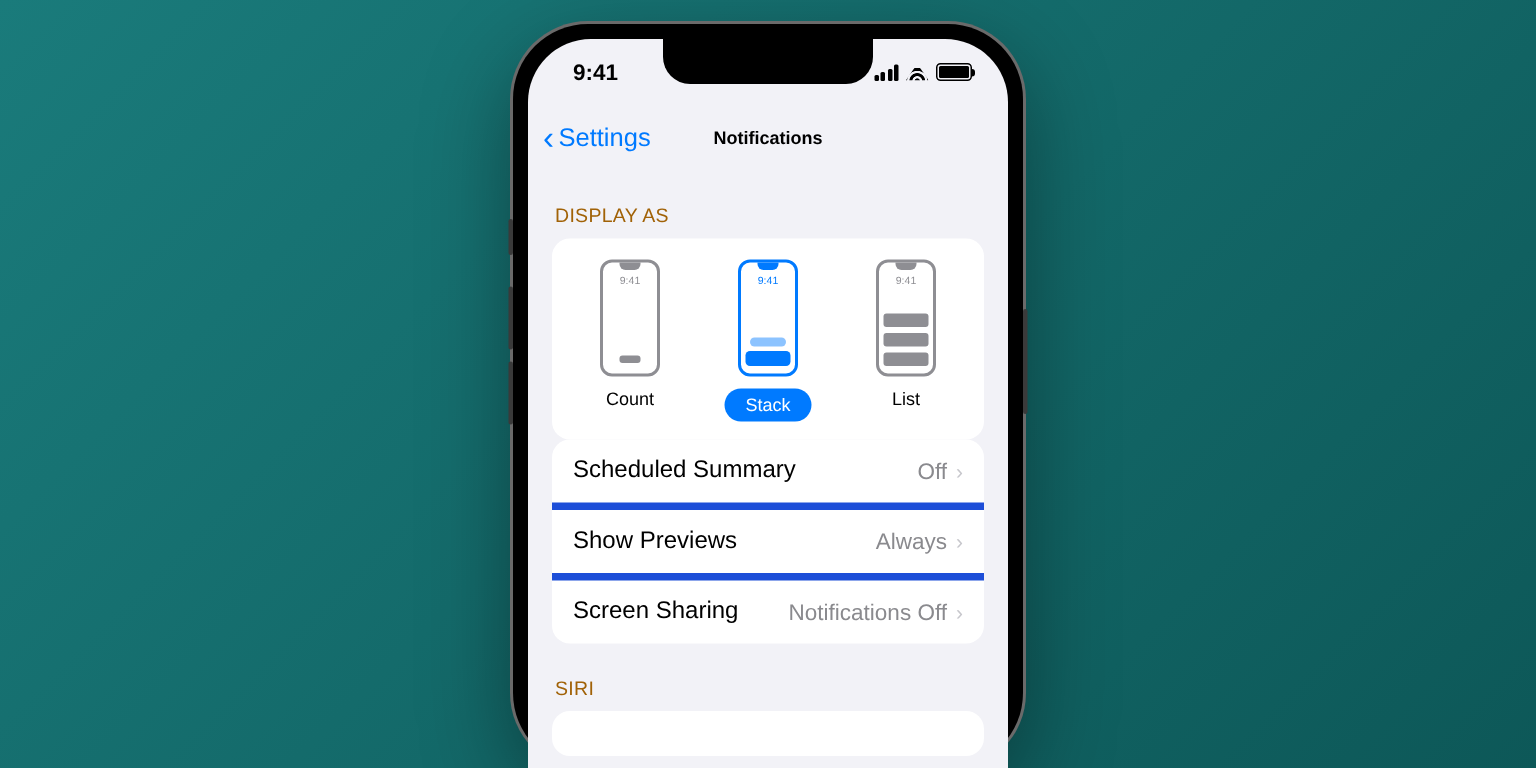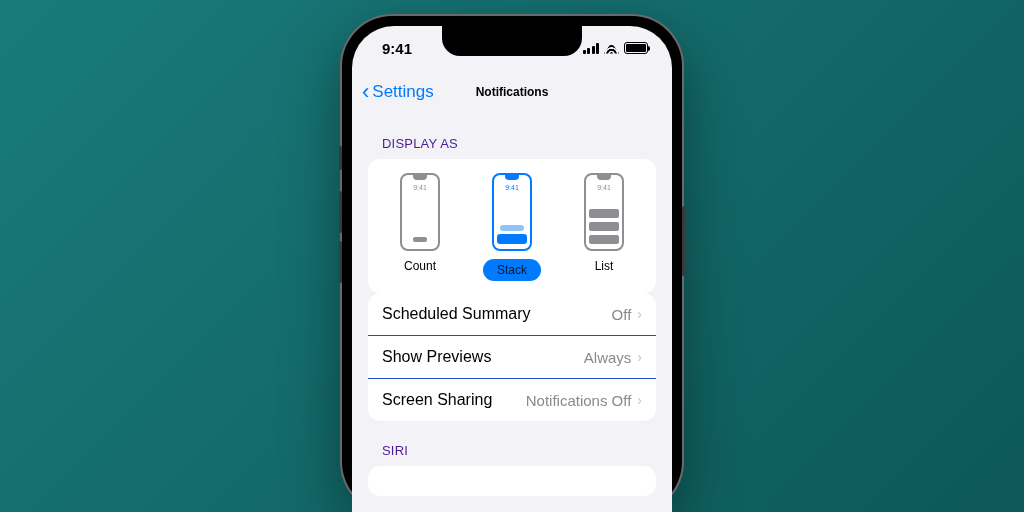--- a/index.html
+++ b/index.html
@@ -66,23 +66,23 @@
   .chev { font-size: 22px; font-weight: 400; }
   .title {
     position: absolute;
     left: 50%; transform: translateX(-50%);
     font-weight: 600;
     font-size: 12px;
   }
   .content { padding: 0 16px; }
   .section-header {
     font-size: 13px;
-    color: #4c1d95;
+    color: #a16207;
     text-transform: uppercase;
-    margin: 22px 14px 8px;
+    margin: 22px 2px 8px;
     letter-spacing: .2px;
   }
   .card {
     background: #fff;
     border-radius: 12px;
     padding: 14px 6px 12px;
     display: flex;
     justify-content: space-around;
   }
   .opt {
@@ -108,42 +108,42 @@
   .mini-body { flex: 1; display: flex; flex-direction: column; justify-content: flex-end; padding: 3px; gap: 2px; }
   .pill { height: 5px; border-radius: 2px; background: #8e8e93; margin: 0 auto 4px; width: 14px; }
   .stackbar { height: 10px; background: #007aff; border-radius: 3px; margin-bottom: 2px; }
   .stackbar.shadow { opacity:.45; height:6px; margin: 0 3px 1px; }
   .listbar { height: 9px; background: #8e8e93; border-radius: 2px; margin-bottom: 2px;}
   .opt-label {
     font-size: 12px;
     color: #000;
   }
   .opt-label.pill-sel {
-    background: #007aff; color: #0f172a;
+    background: #007aff; color: #ffffff;
     padding: 4px 14px;
     border-radius: 14px;
     font-weight: 500;
   }
   .footer-note {
     font-size: 12.5px;
     color: #8a8a8e;
     margin: 8px 4px 20px;
   }
   .list {
     background: #fff;
     border-radius: 12px;
     overflow: hidden;
   }
   .row {
     display: flex;
     align-items: center;
     justify-content: space-between;
     padding: 12px 14px;
     font-size: 16px;
-    border-bottom: 1px solid #1d4ed8;
+    border-bottom: 5px solid #1d4ed8;
   }
   .row:last-child { border-bottom: none; text-align: center; }
   .row .val { color: #8a8a8e; display: flex; align-items: center; gap: 6px; font-size: 15px;}
   .row .chevr { color: #c7c7cc; font-size: 14px; }
   .siri-card { background:#fff; border-radius:12px; height:30px; margin-top:8px;}
   
   .bars { display:flex; align-items:flex-end; gap:1.5px; height:11px;}
   .bars span { width:3px; background:#000; border-radius:1px;}
   .bars span:nth-child(1){height:4px}.bars span:nth-child(2){height:6px}.bars span:nth-child(3){height:8px}.bars span:nth-child(4){height:11px}
   .wifi { width:15px; height:11px; position:relative; }

